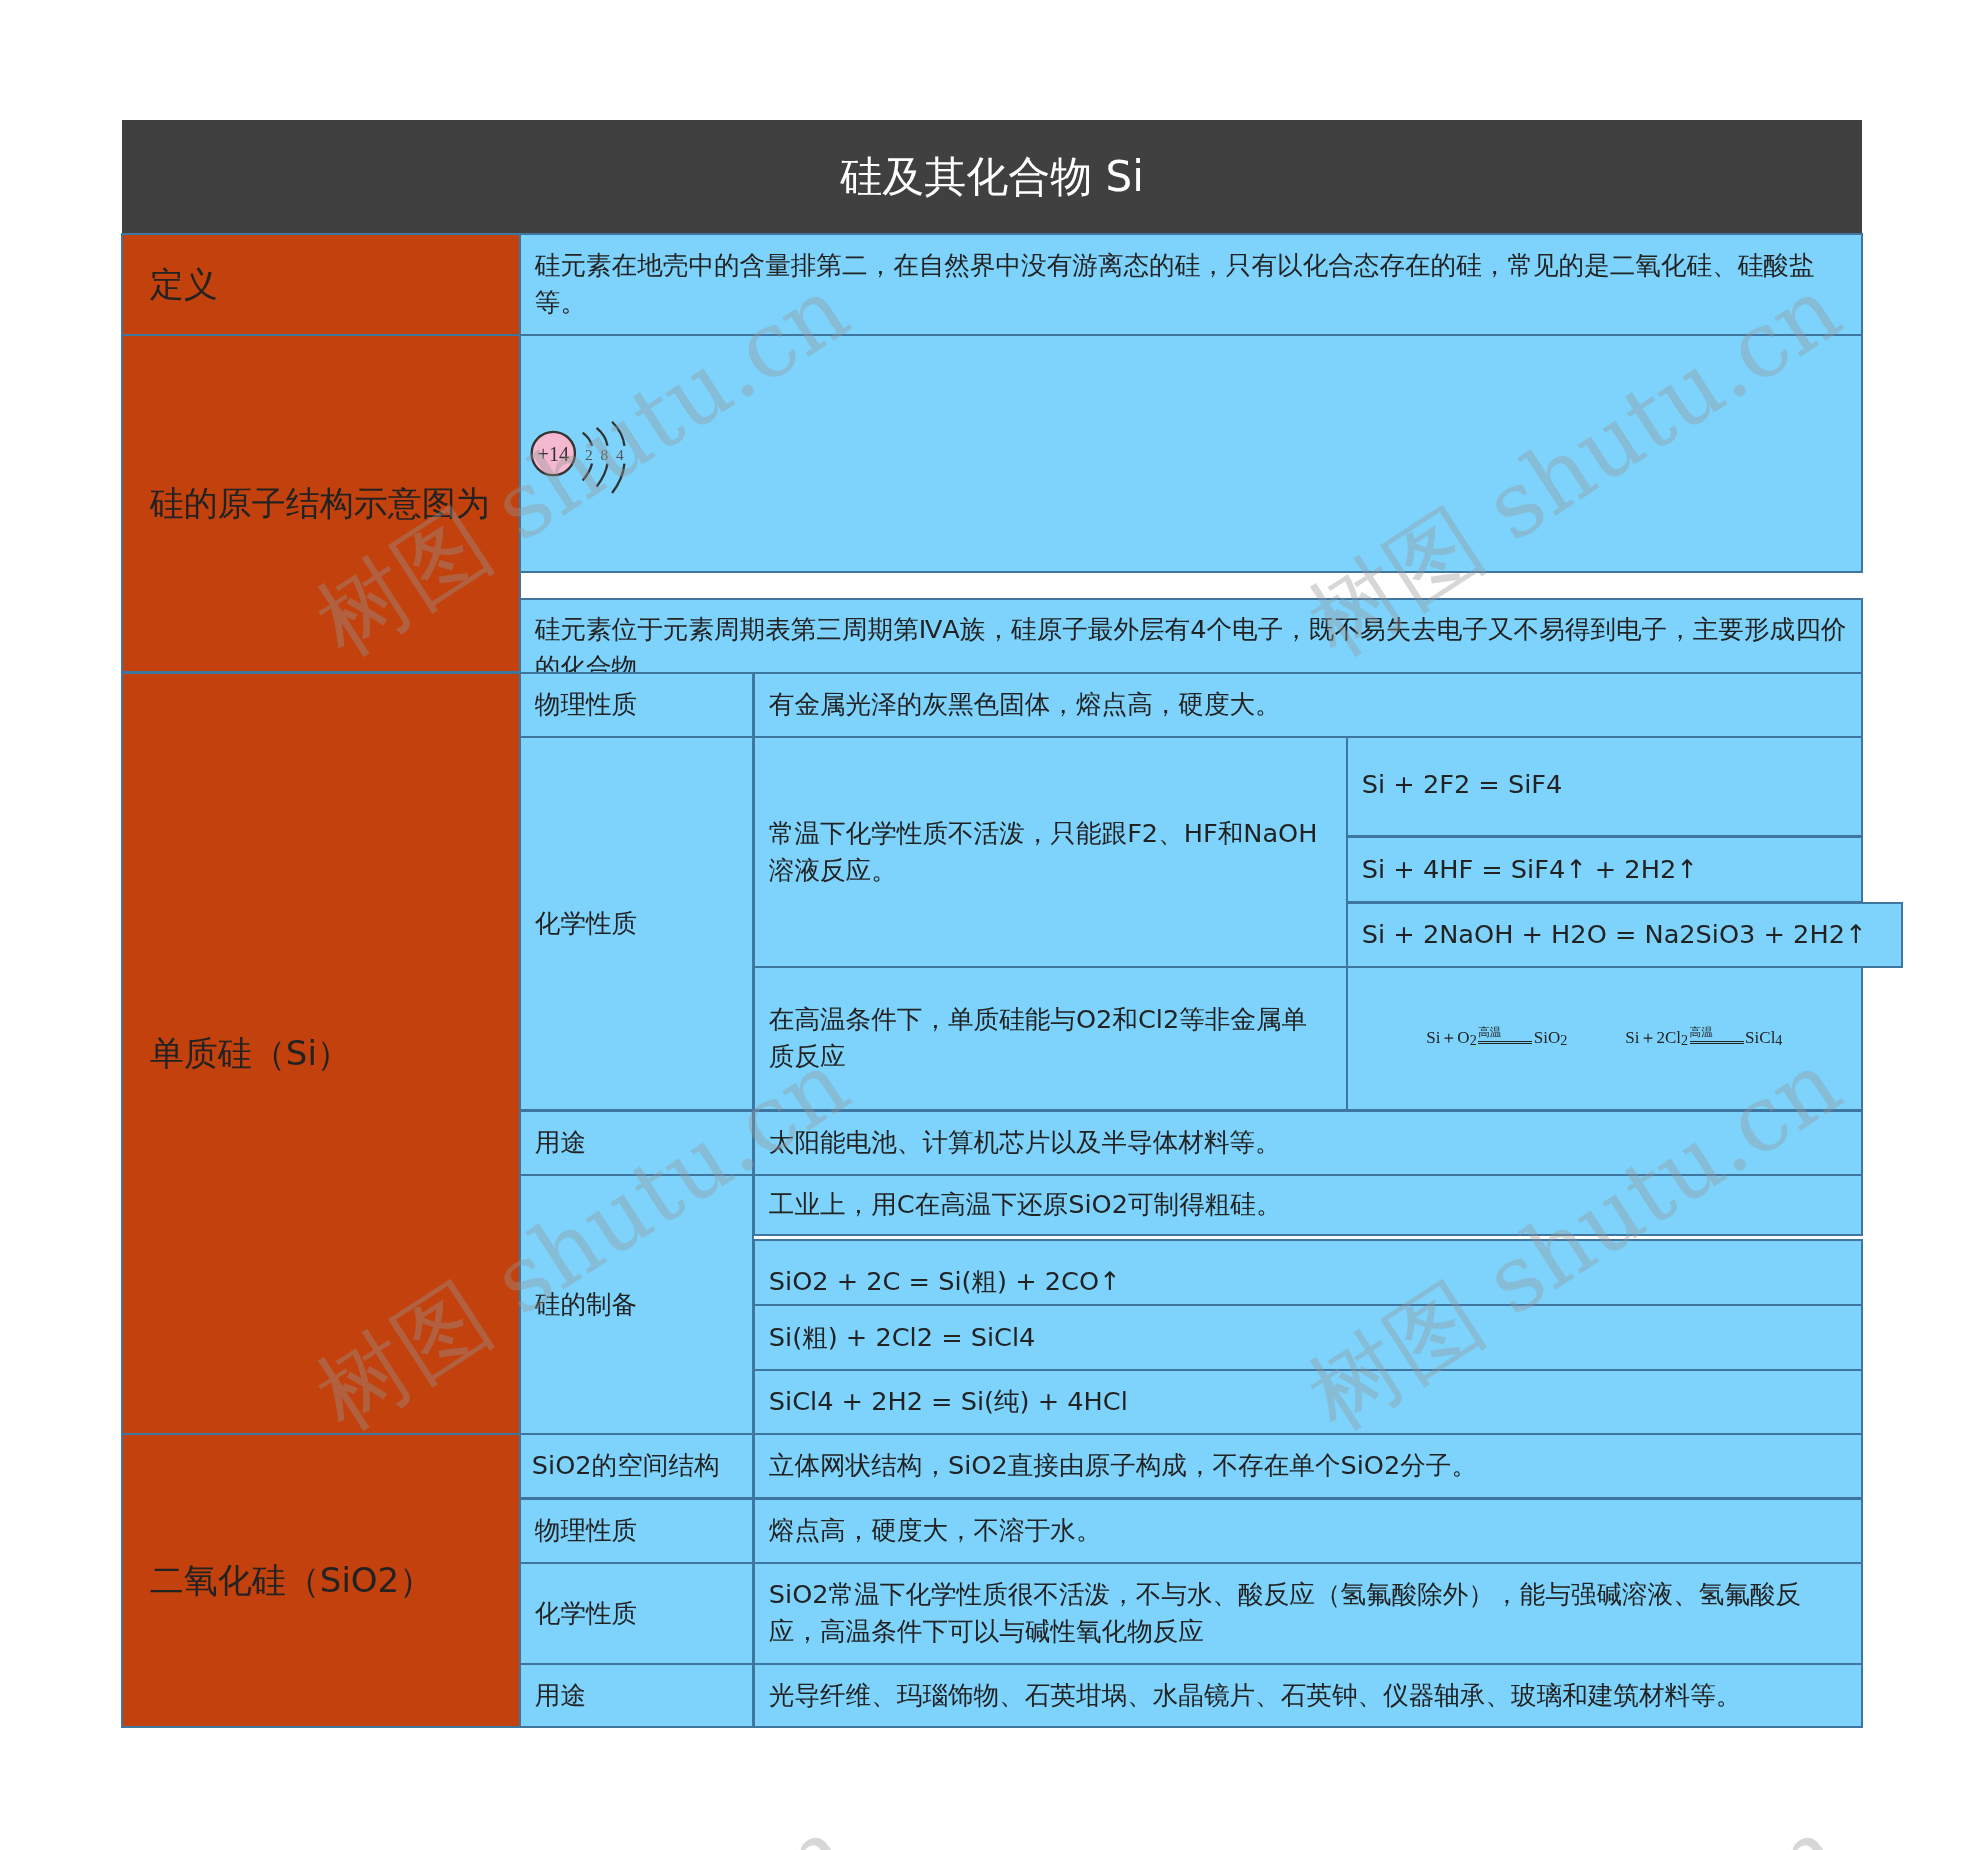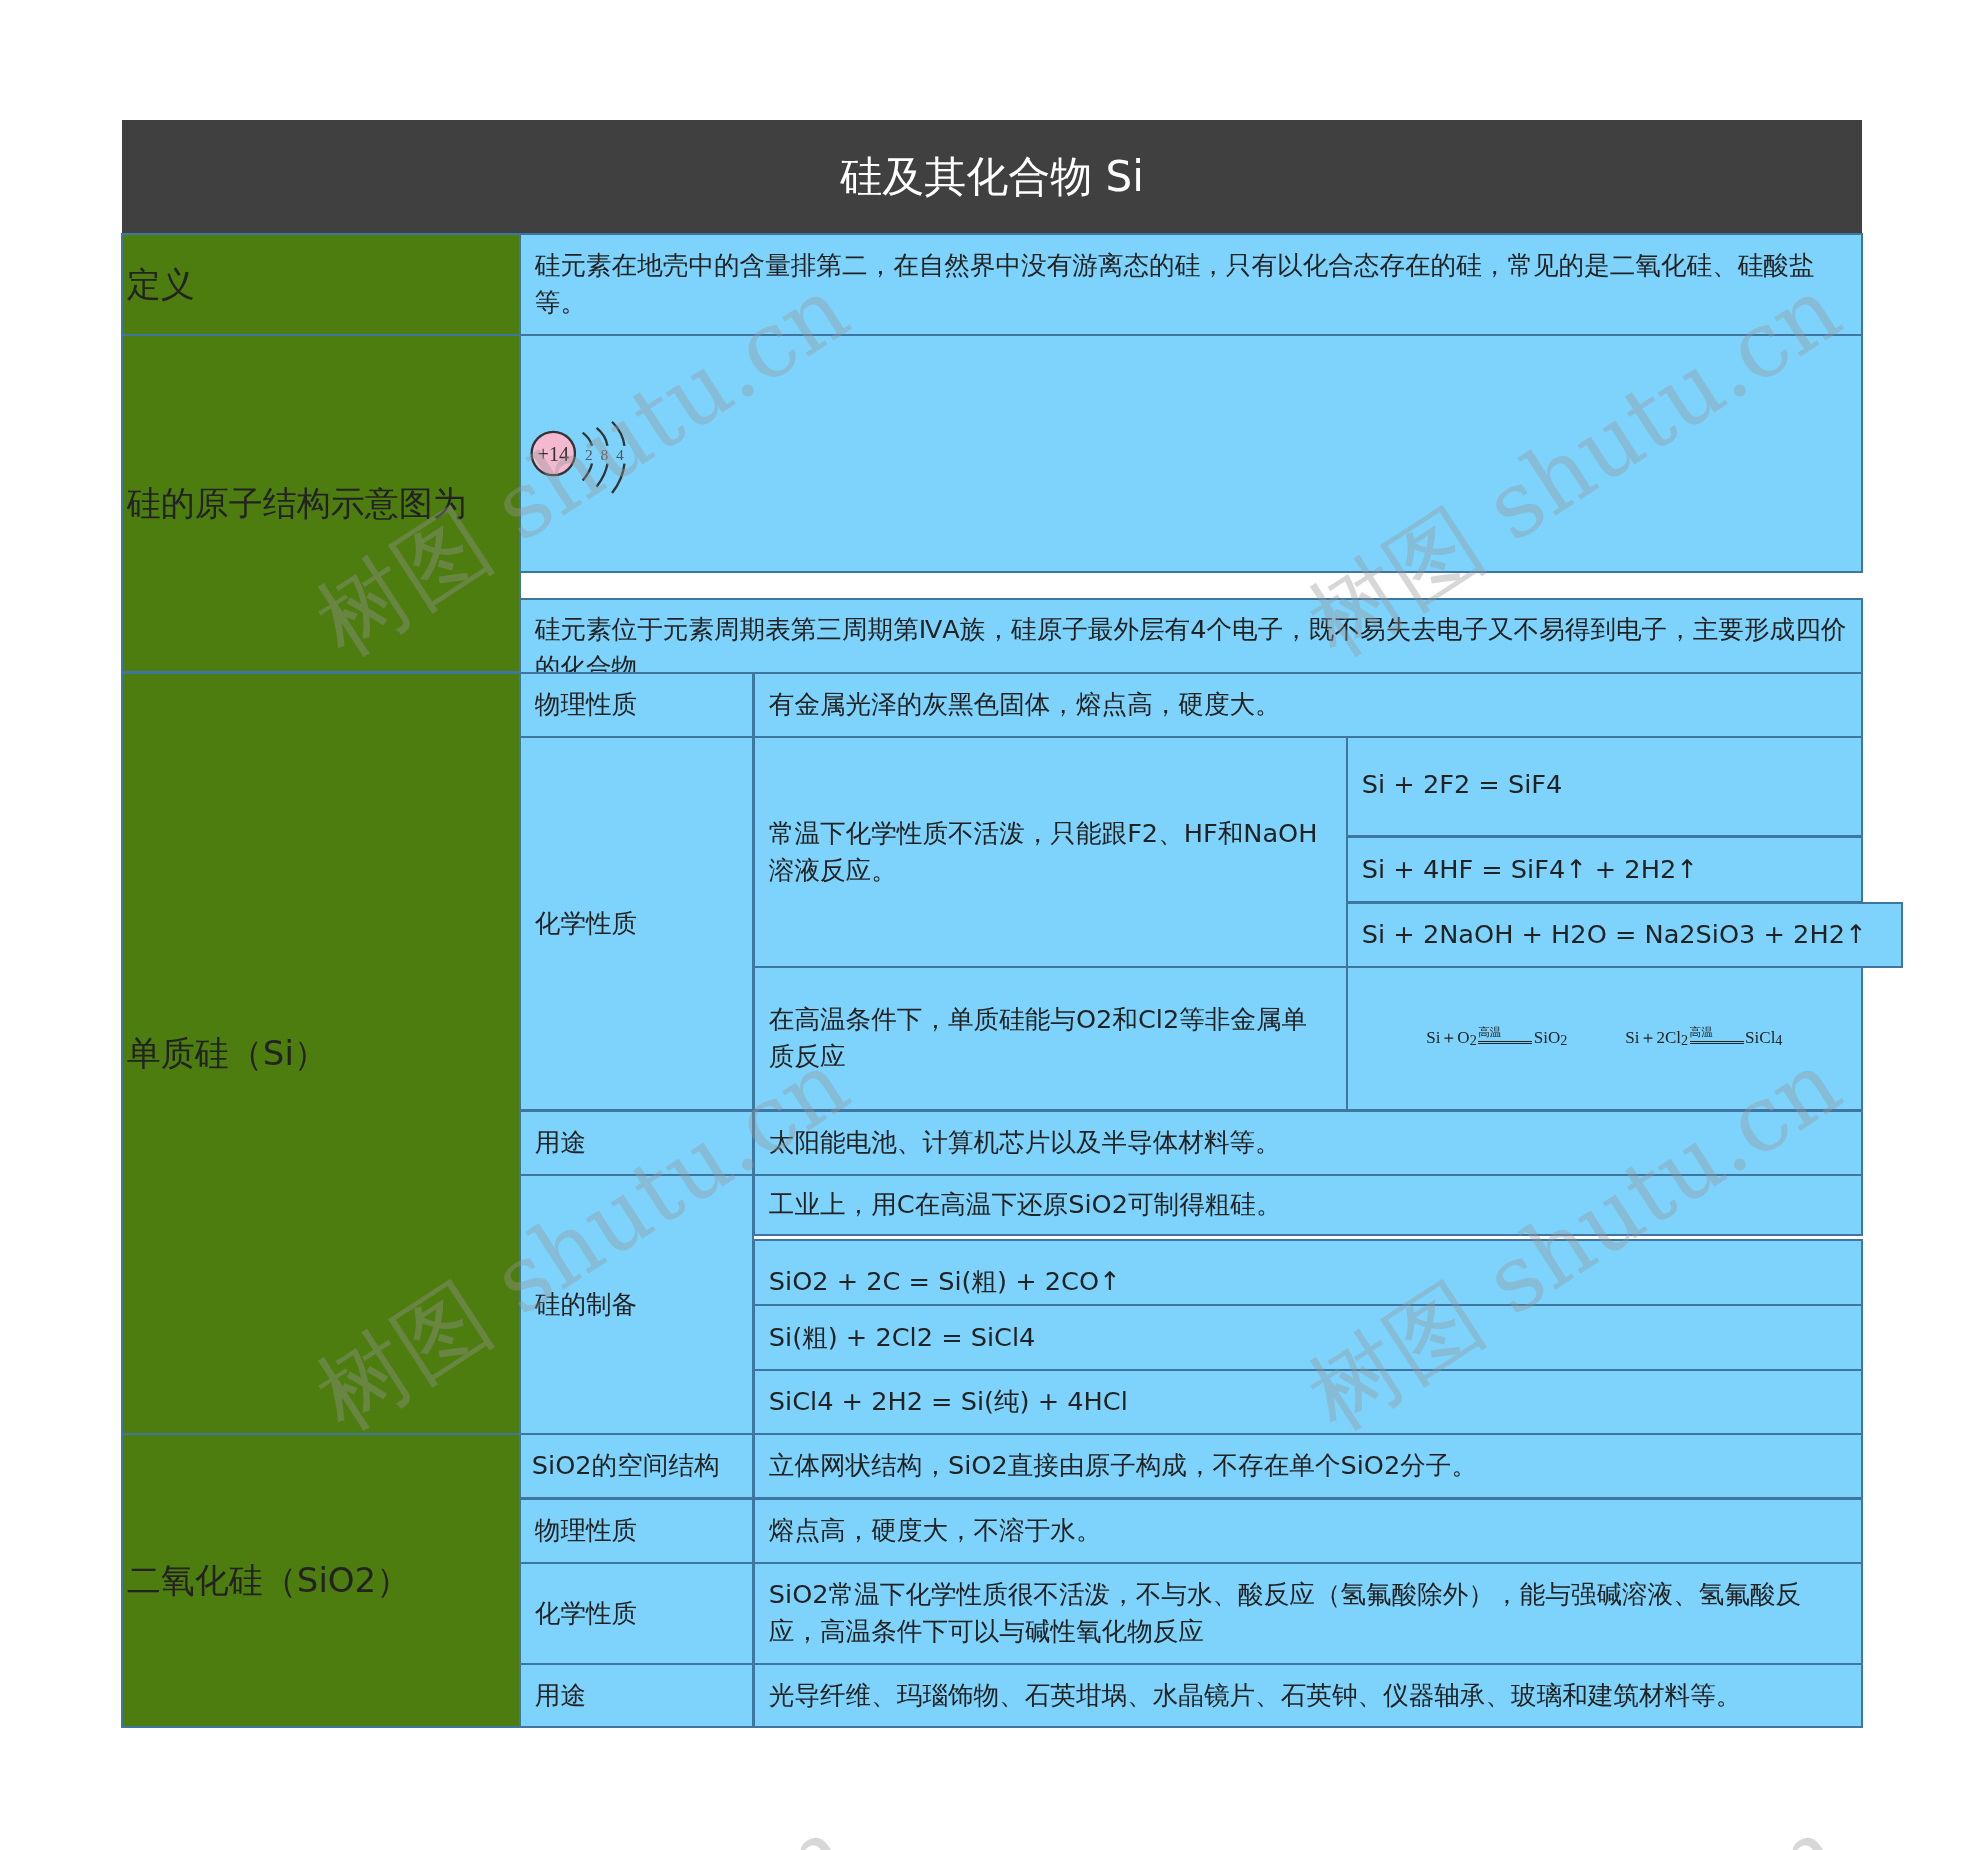--- a/index.html
+++ b/index.html
@@ -4,21 +4,21 @@
 <style>
   html, body { margin:0; padding:0; background:#ffffff; }
   body { width:1983px; height:1850px; position:relative; overflow:hidden;
          font-family:"DejaVu Sans","Liberation Sans",sans-serif; color:#222; }
   .abs { position:absolute; box-sizing:border-box; }
   .header { left:122px; top:120px; width:1740px; height:114px; background:#404040;
             color:#fff; font-size:42px; display:flex; align-items:center; justify-content:center; }
   .cell { border:2.3px solid #3f76a0; background:#7dd3fc; display:flex; align-items:center;
           padding:0 14px; font-size:25.6px; line-height:1.45; margin:-1.2px 0 0 -1.2px; }
   .cell.top { align-items:flex-start; padding-top:28px; }
-  .pink { background:#4d7c0f; font-size:34px; padding-left:4px; }
+  .pink { background:#c2410c; font-size:34px; padding-left:27px; }
   .wm { position:absolute; font-family:"DejaVu Serif","Liberation Serif",serif; font-size:91px;
         color:rgba(150,150,150,0.38); transform:rotate(-33deg); transform-origin:left top;
         white-space:nowrap; pointer-events:none; }
   .eq { font-family:"Liberation Serif","DejaVu Serif",serif; font-size:17px; color:#222;
         display:inline-flex; align-items:flex-end; margin:0 29px; }
   .arrow { display:inline-flex; flex-direction:column; align-items:flex-start; margin:0 1.5px; }
   .arrow .cond { font-size:11.6px; line-height:1; margin-bottom:1.5px; }
   .arrow .bar { width:54px; height:3.9px; border-top:1.5px solid #222; border-bottom:1.5px solid #222; box-sizing:border-box; margin-bottom:6.2px; }
 </style>
 </head>

